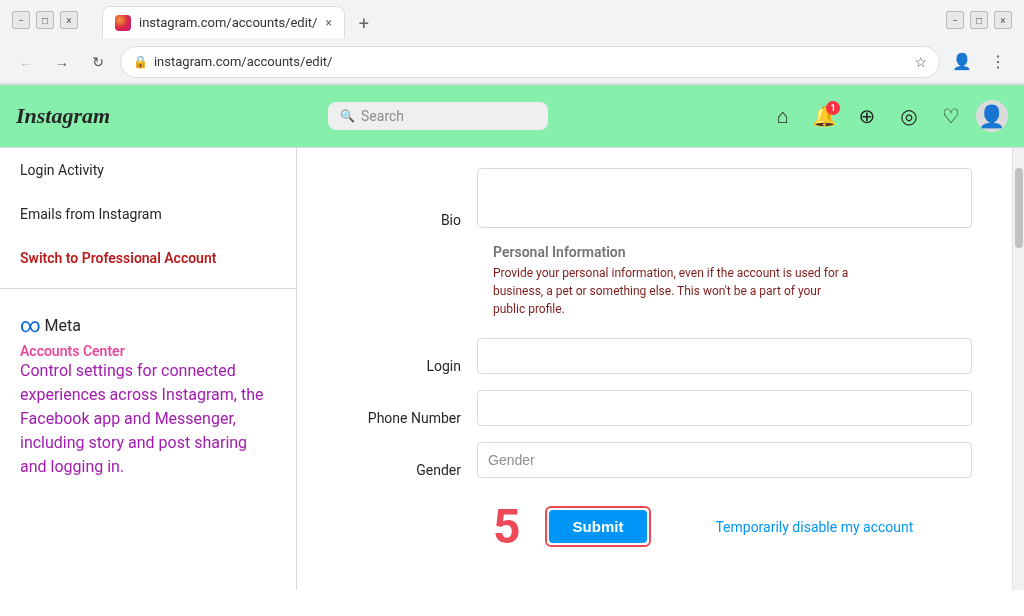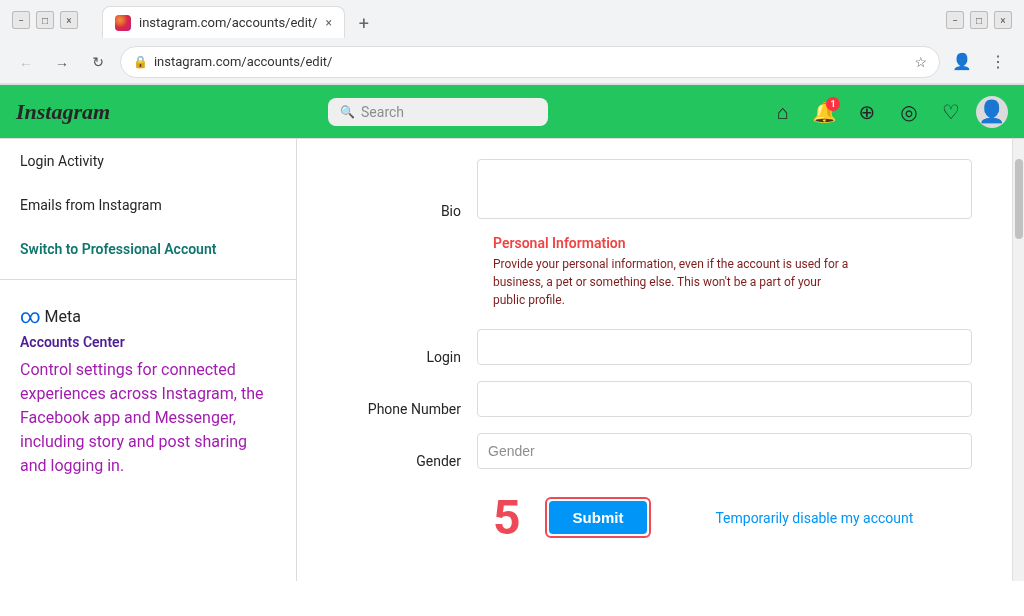--- a/index.html
+++ b/index.html
@@ -18,51 +18,51 @@
     .address-bar { display: flex; align-items: center; padding: 6px 12px; gap: 8px; height: 44px; background: #f1f3f4; border-bottom: 1px solid #e0e0e0; }
     .nav-btn { width: 28px; height: 28px; display: flex; align-items: center; justify-content: center; border-radius: 50%; color: #555; font-size: 14px; cursor: pointer; }
     .nav-btn.disabled { color: #bbb; cursor: default; }
     .url-bar { flex: 1; display: flex; align-items: center; background: #fff; border: 1px solid #ddd; border-radius: 20px; padding: 4px 12px; gap: 6px; height: 32px; }
     .url-lock { font-size: 12px; color: #555; }
     .url-text { font-size: 13px; color: #333; flex: 1; }
     .star-btn { color: #555; font-size: 14px; cursor: pointer; }
     .profile-btn, .menu-btn { width: 28px; height: 28px; display: flex; align-items: center; justify-content: center; color: #555; font-size: 16px; cursor: pointer; }
 
     
-    .ig-header { display: flex; align-items: center; padding: 0 16px; height: 54px; border-bottom: 1px solid #dbdbdb; background: #22c55e; }
+    .ig-header { display: flex; align-items: center; padding: 0 16px; height: 63px; border-bottom: 1px solid #dbdbdb; background: #86efac; }
     .ig-logo { font-family: 'Georgia', serif; font-size: 22px; font-style: italic; font-weight: bold; color: #262626; margin-right: auto; }
     .ig-search { display: flex; align-items: center; gap: 6px; background: #efefef; border-radius: 8px; padding: 6px 12px; width: 220px; color: #8e8e8e; font-size: 14px; }
     .ig-search-icon { font-size: 12px; }
     .ig-nav-icons { display: flex; align-items: center; gap: 8px; margin-left: auto; }
     .ig-icon { width: 34px; height: 34px; display: flex; align-items: center; justify-content: center; font-size: 20px; color: #262626; cursor: pointer; position: relative; }
     .notification-badge { position: absolute; top: 2px; right: 2px; background: #ff3040; color: #fff; border-radius: 50%; width: 14px; height: 14px; font-size: 9px; display: flex; align-items: center; justify-content: center; font-weight: bold; }
 
     
     .main-layout { display: flex; height: calc(616px - 40px - 36px - 44px - 54px); }
 
     
     .sidebar { width: 297px; border-right: 1px solid #dbdbdb; padding: 0; overflow-y: auto; background: #fff; flex-shrink: 0; }
     .sidebar-item { padding: 14px 20px; font-size: 14px; color: #262626; cursor: pointer; display: block; }
-    .sidebar-item.active { color: #0f766e; font-weight: 600; }
+    .sidebar-item.active { color: #b91c1c; font-weight: 600; }
     .sidebar-divider { height: 1px; background: #dbdbdb; margin: 8px 0; }
     .sidebar-meta { padding: 16px 20px; }
     .meta-logo { font-size: 16px; color: #262626; margin-bottom: 6px; display: flex; align-items: center; gap: 4px; }
     .meta-symbol { font-size: 20px; color: #0064e0; }
-    .meta-link { color: #4c1d95; font-size: 14px; font-weight: 600; cursor: pointer; display: block; margin-bottom: 8px; }
+    .meta-link { color: #ec4899; font-size: 14px; font-weight: 600; cursor: pointer; display: block; }
     .meta-desc { font-size: 16px; color: #a21caf; line-height: 1.5; }
 
     
     .content-area { flex: 1; padding: 20px 40px; overflow-y: auto; background: #fff; }
     .section-label { font-size: 14px; font-weight: 400; color: #262626; text-align: right; padding-right: 16px; padding-top: 8px; min-width: 140px; }
     .form-row { display: flex; align-items: flex-end; margin-bottom: 16px; }
     .form-input { flex: 1; border: 1px solid #dbdbdb; border-radius: 4px; padding: 8px 10px; font-size: 14px; color: #262626; background: #fff; height: 36px; }
     .form-input::placeholder { color: #8e8e8e; }
     .bio-textarea { flex: 1; border: 1px solid #dbdbdb; border-radius: 4px; padding: 8px 10px; font-size: 14px; color: #262626; height: 60px; resize: none; background: #fff; }
     .personal-info-section { margin-bottom: 20px; padding-left: 156px; }
-    .personal-info-title { font-size: 14px; font-weight: 600; color: #ef4444; margin-bottom: 4px; }
+    .personal-info-title { font-size: 14px; font-weight: 600; color: #737373; margin-bottom: 4px; }
     .personal-info-desc { font-size: 12px; color: #7f1d1d; line-height: 1.5; max-width: 360px; }
     .suggestions-row { display: flex; align-items: flex-start; margin-bottom: 16px; }
     .suggestions-label { font-size: 14px; font-weight: 400; color: #262626; text-align: right; padding-right: 16px; min-width: 140px; line-height: 1.3; }
     .suggestions-content { display: flex; align-items: flex-start; gap: 8px; flex: 1; }
     .checkbox-wrapper { margin-top: 2px; }
     .checkbox { width: 16px; height: 16px; accent-color: #0095f6; cursor: pointer; }
     .suggestions-text { font-size: 13px; color: #262626; line-height: 1.5; max-width: 280px; }
     .help-link { color: #0095f6; cursor: pointer; }
     .footer-row { display: flex; align-items: center; padding-left: 156px; margin-top: 20px; gap: 24px; }
     .step-number { font-size: 48px; font-weight: 700; color: #ed4956; }

